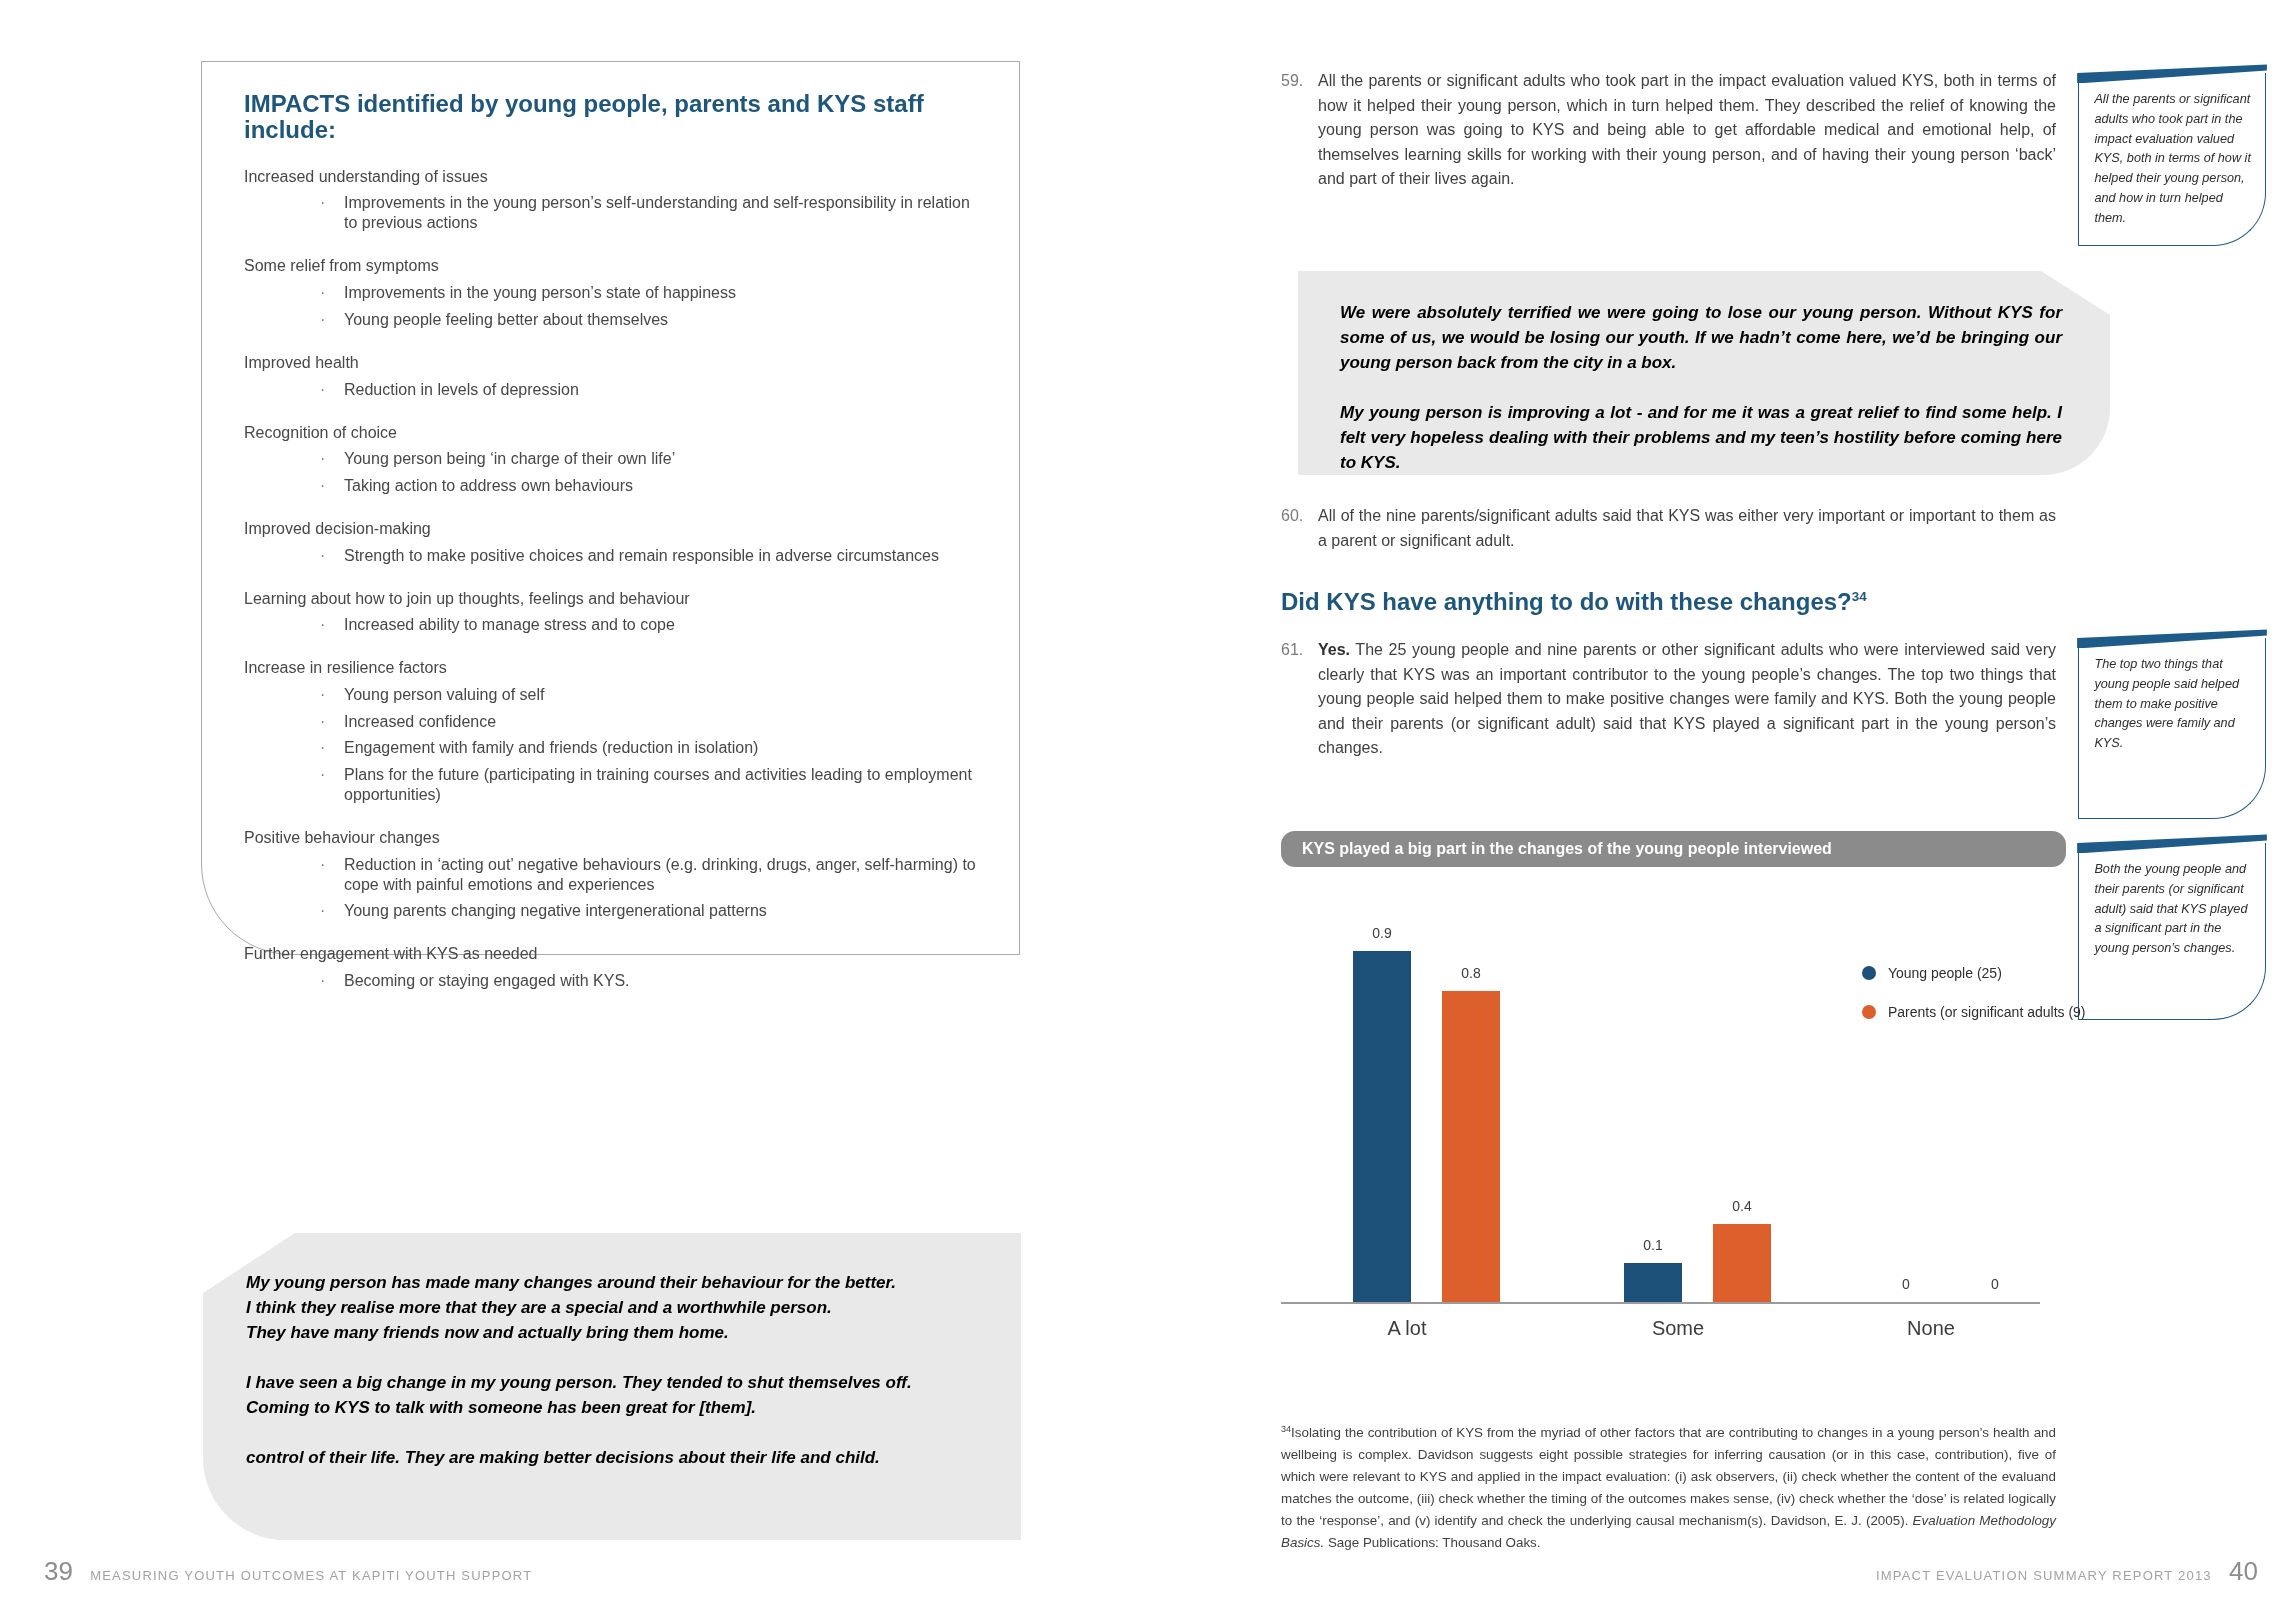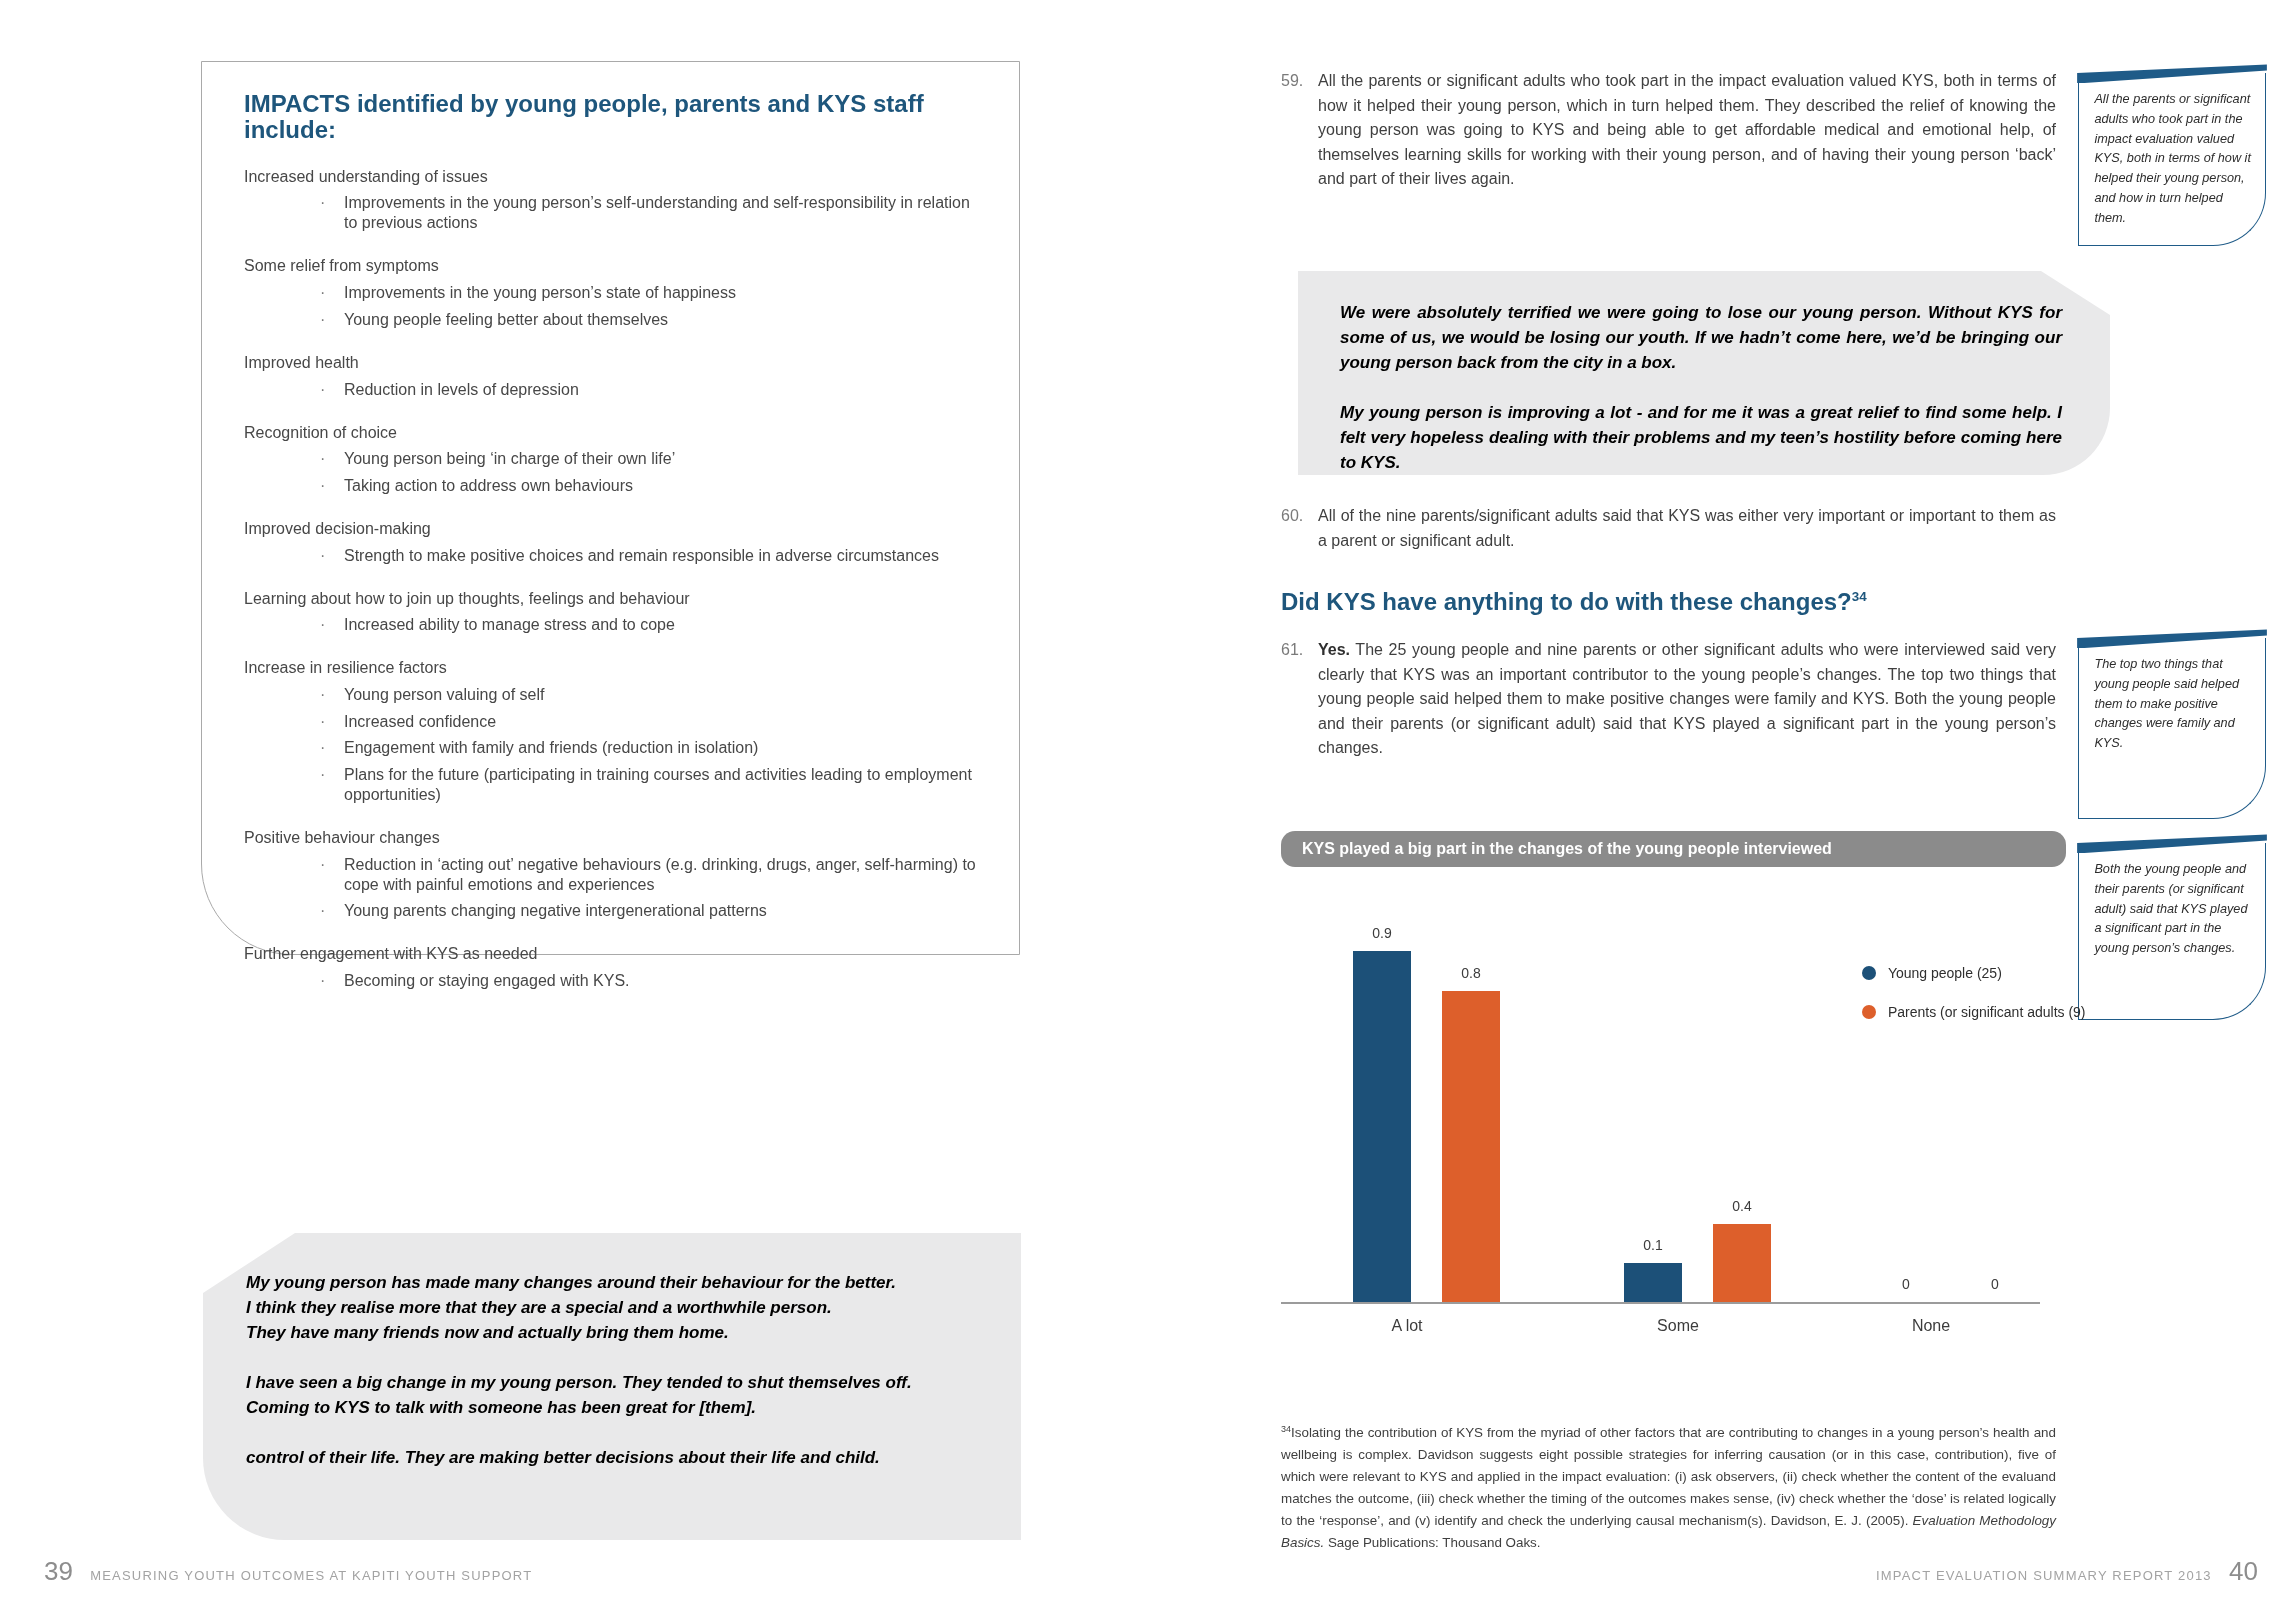--- a/index.html
+++ b/index.html
@@ -79,21 +79,21 @@
   }
   .bar-pair{position:absolute;bottom:0;display:flex;align-items:flex-end;gap:31px;}
   .bar{width:58px;position:relative;}
   .bar .fill{width:100%;height:0;}
   .bar .val{
     position:absolute;bottom:calc(100% + 9.6px);left:50%;transform:translateX(-50%);
     font-size:14px;color:#3c3c3c;white-space:nowrap;
   }
   .x-label{
     position:absolute;top:calc(100% + 15.4px);transform:translateX(-50%);
-    font-size:16px;color:#3c3c3c;
+    font-size:20px;color:#3c3c3c;
   }
   .legend{position:absolute;left:569px;top:96px;}
   .legend-row{display:flex;align-items:center;margin-bottom:23px;padding-left:12px;}
   .legend-dot{width:14.4px;height:14.4px;border-radius:50%;margin-right:11.5px;flex:0 0 14.4px;}
   .legend-label{font-size:14px;color:#2f2f2f;white-space:nowrap;}
 
   
   .footnote{
     left:1281px;top:1418px;width:775px;
     font-size:13.4px;line-height:22px;text-align:justify;color:#3f3f3f;

